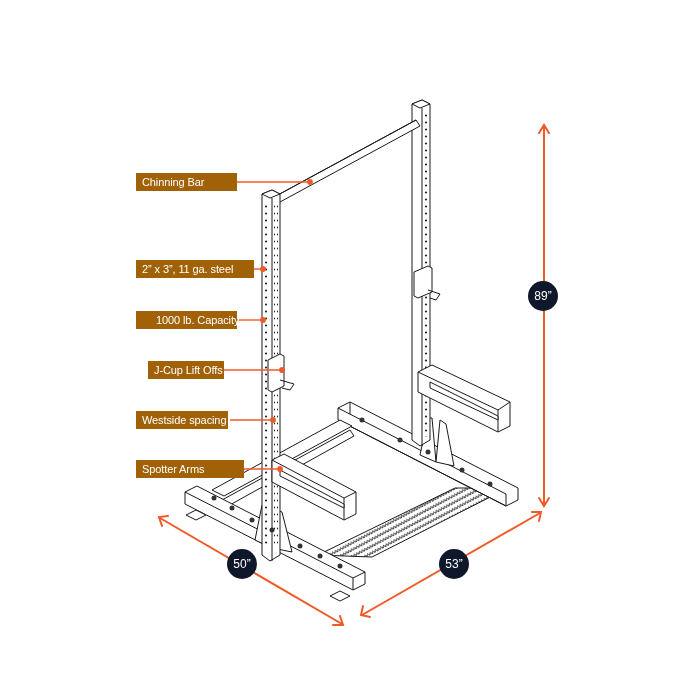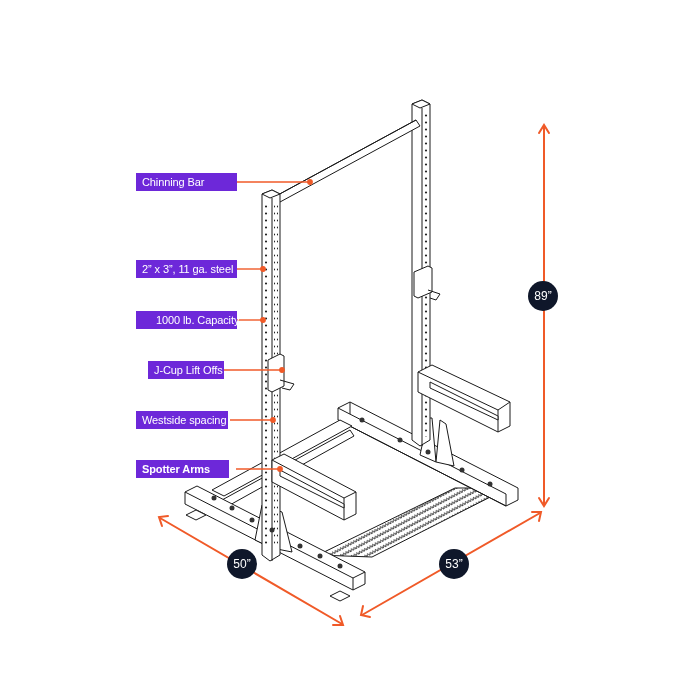--- a/index.html
+++ b/index.html
@@ -1,21 +1,21 @@
 <!DOCTYPE html>
 <html><head>
   <meta charset="utf-8">
   <style>
     html, body { margin: 0; padding: 0; background: #ffffff; }
     body { width: 700px; height: 700px; position: relative; overflow: hidden;
            font-family: "Liberation Sans", "DejaVu Sans", sans-serif; }
     #stage { position: absolute; left: 0; top: 0; width: 700px; height: 700px; }
     .label {
       position: absolute; height: 18px; line-height: 18px;
-      background: #6d28d9; color: #ffffff; font-size: 11px;
+      background: #a16207; color: #ffffff; font-size: 11px;
       padding: 0 6px; box-sizing: border-box; white-space: nowrap;
       letter-spacing: -0.1px;
     }
     .dim {
       position: absolute; width: 30px; height: 30px; border-radius: 50%;
       background: #0f172a; color: #ffffff; font-size: 12px;
       text-align: center; line-height: 30px;
     }
   </style>
 </head>
@@ -135,23 +135,23 @@
       <polyline points="333,625 343,625 340,616"></polyline>
 
       <line x1="362" y1="615" x2="540" y2="513"></line>
       <polyline points="363,606 361,615 370,617"></polyline>
       <polyline points="532,512 541,512 539,521"></polyline>
     </g>
   </svg>
 
   
   <div class="label" style="left:136px; top:173px; width:101px;">Chinning Bar</div>
-  <div class="label" style="left:136px; top:260px; width:101px;">2” x 3”, 11 ga. steel</div>
+  <div class="label" style="left:136px; top:260px; width:118px;">2” x 3”, 11 ga. steel</div>
   <div class="label" style="left:136px; top:311px; width:101px;padding-left:20px;">1000 lb. Capacity</div>
   <div class="label" style="left:136px; top:361px; width:76px;margin-left:12px;">J-Cup Lift Offs</div>
   <div class="label" style="left:136px; top:411px; width:92px;">Westside spacing</div>
-  <div class="label" style="left:136px; top:460px; width:93px;font-weight:bold;">Spotter Arms</div>
+  <div class="label" style="left:136px; top:460px; width:108px;">Spotter Arms</div>
 
   
   <div class="dim" style="left:528px; top:281px;">89”</div>
   <div class="dim" style="left:227px; top:549px;">50”</div>
   <div class="dim" style="left:439px; top:549px;">53”</div>
 </div>
 
 </body></html>

